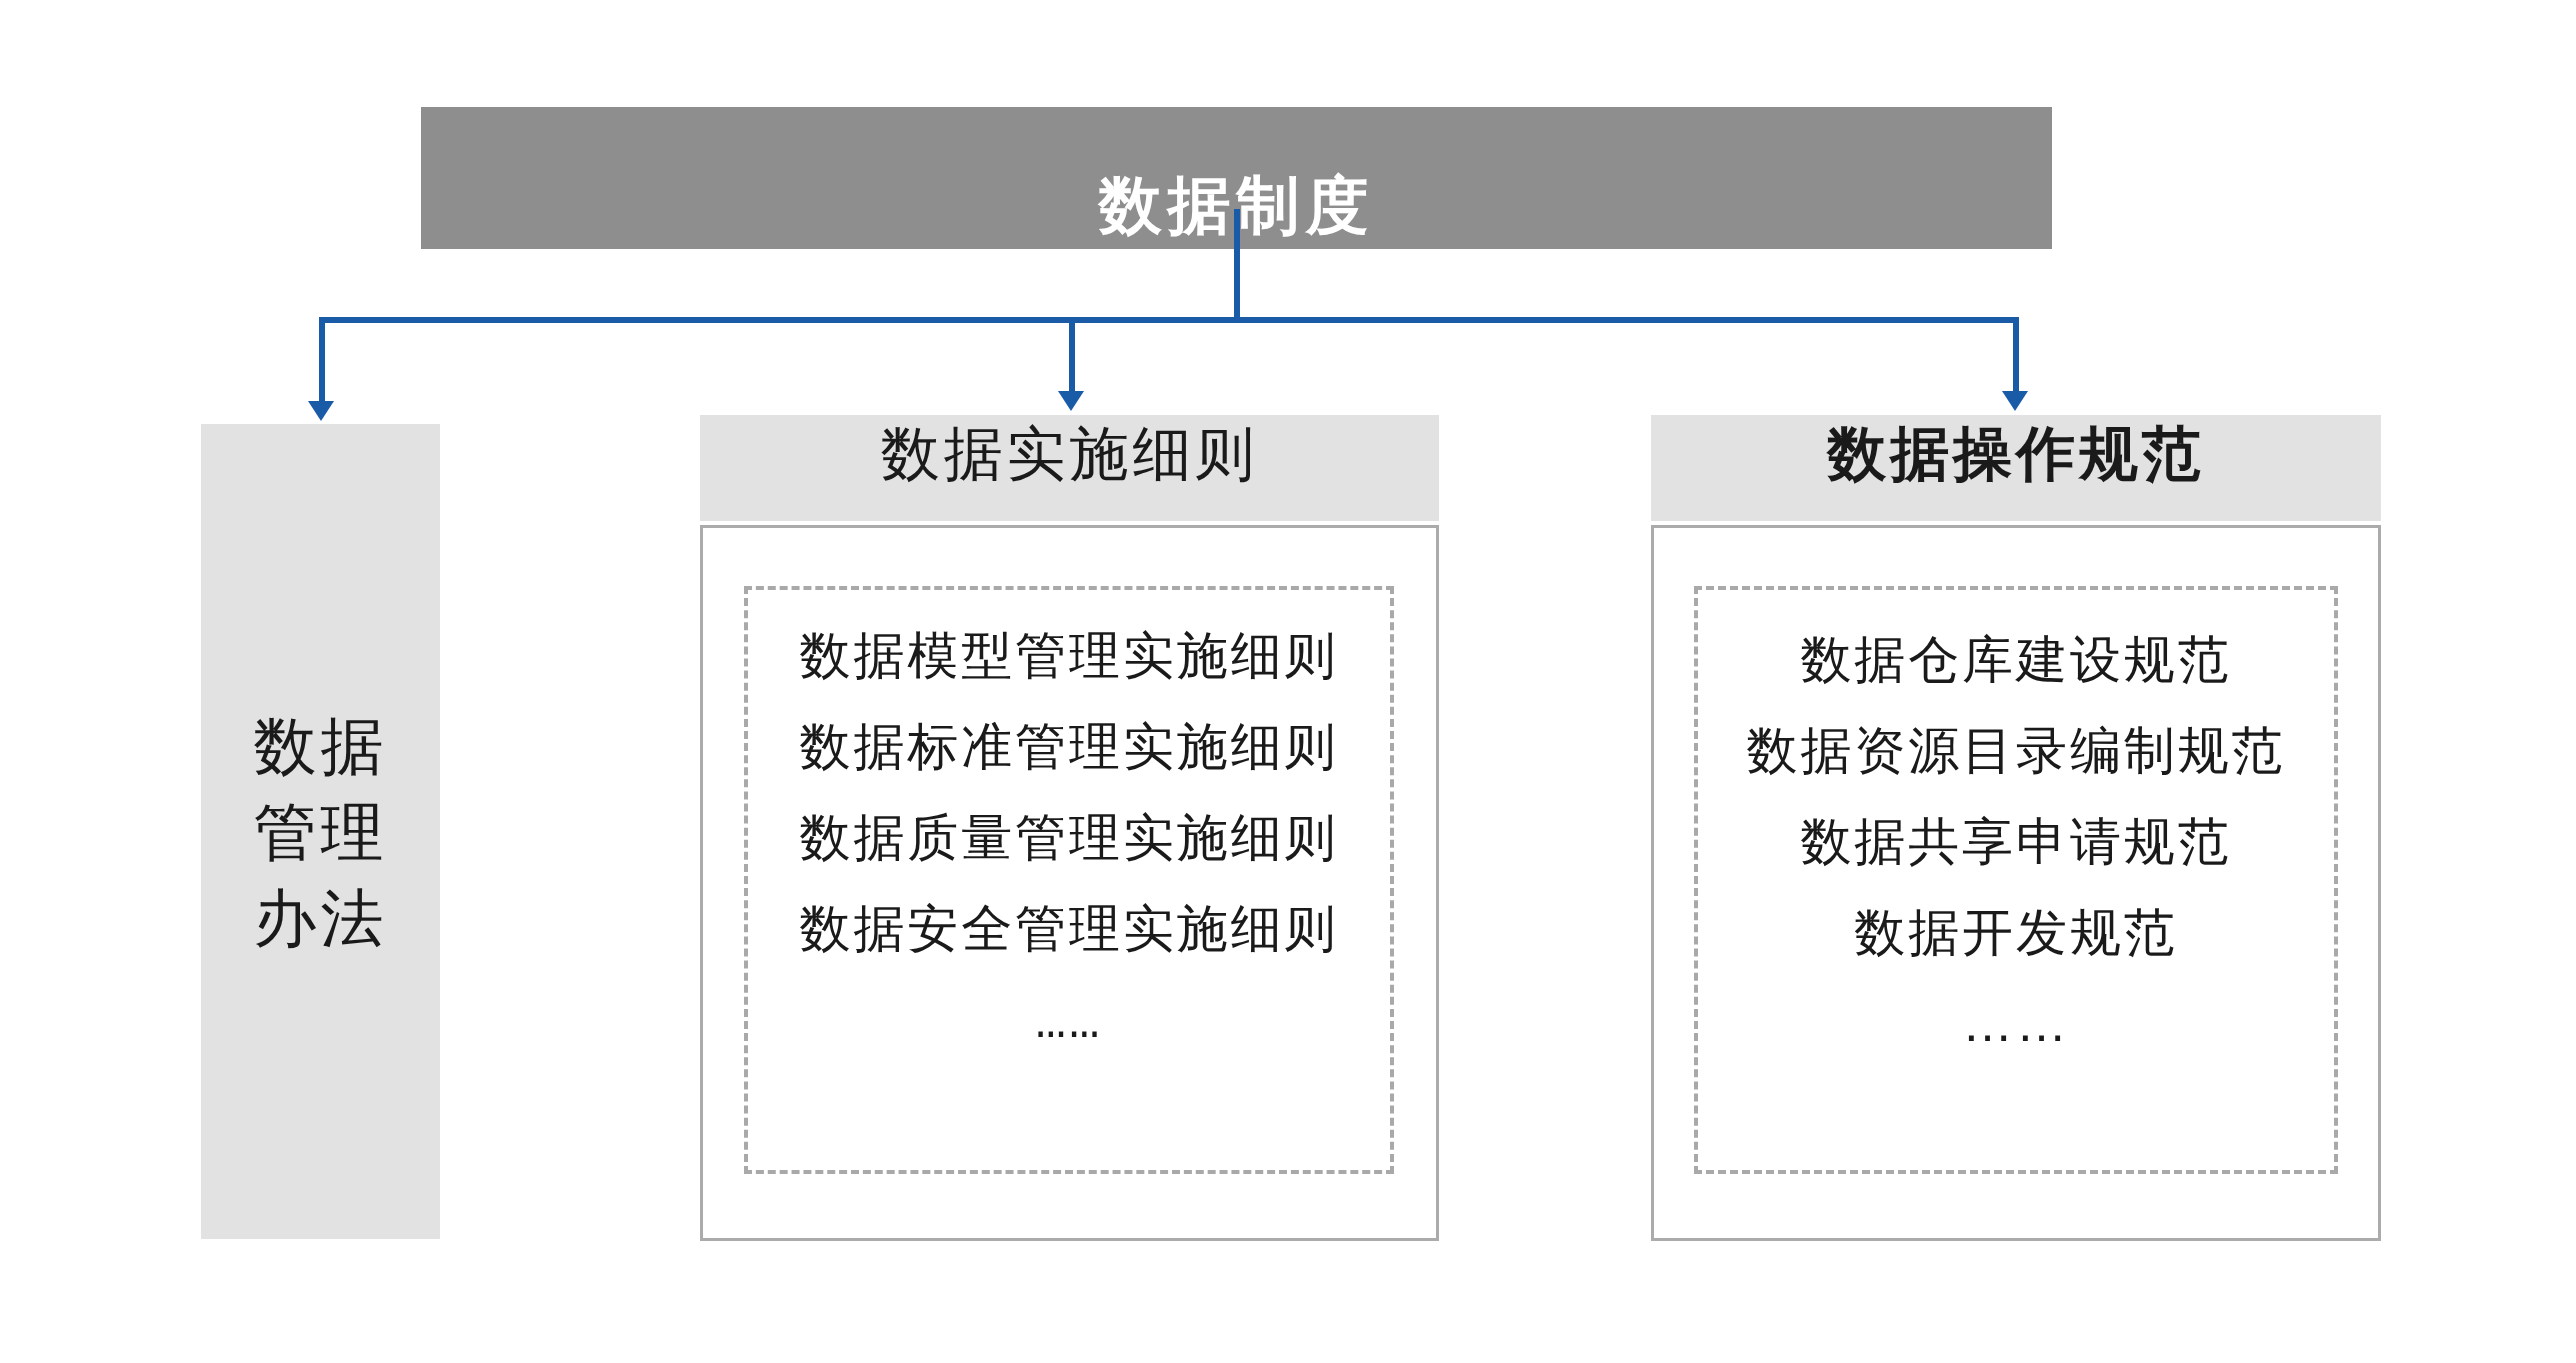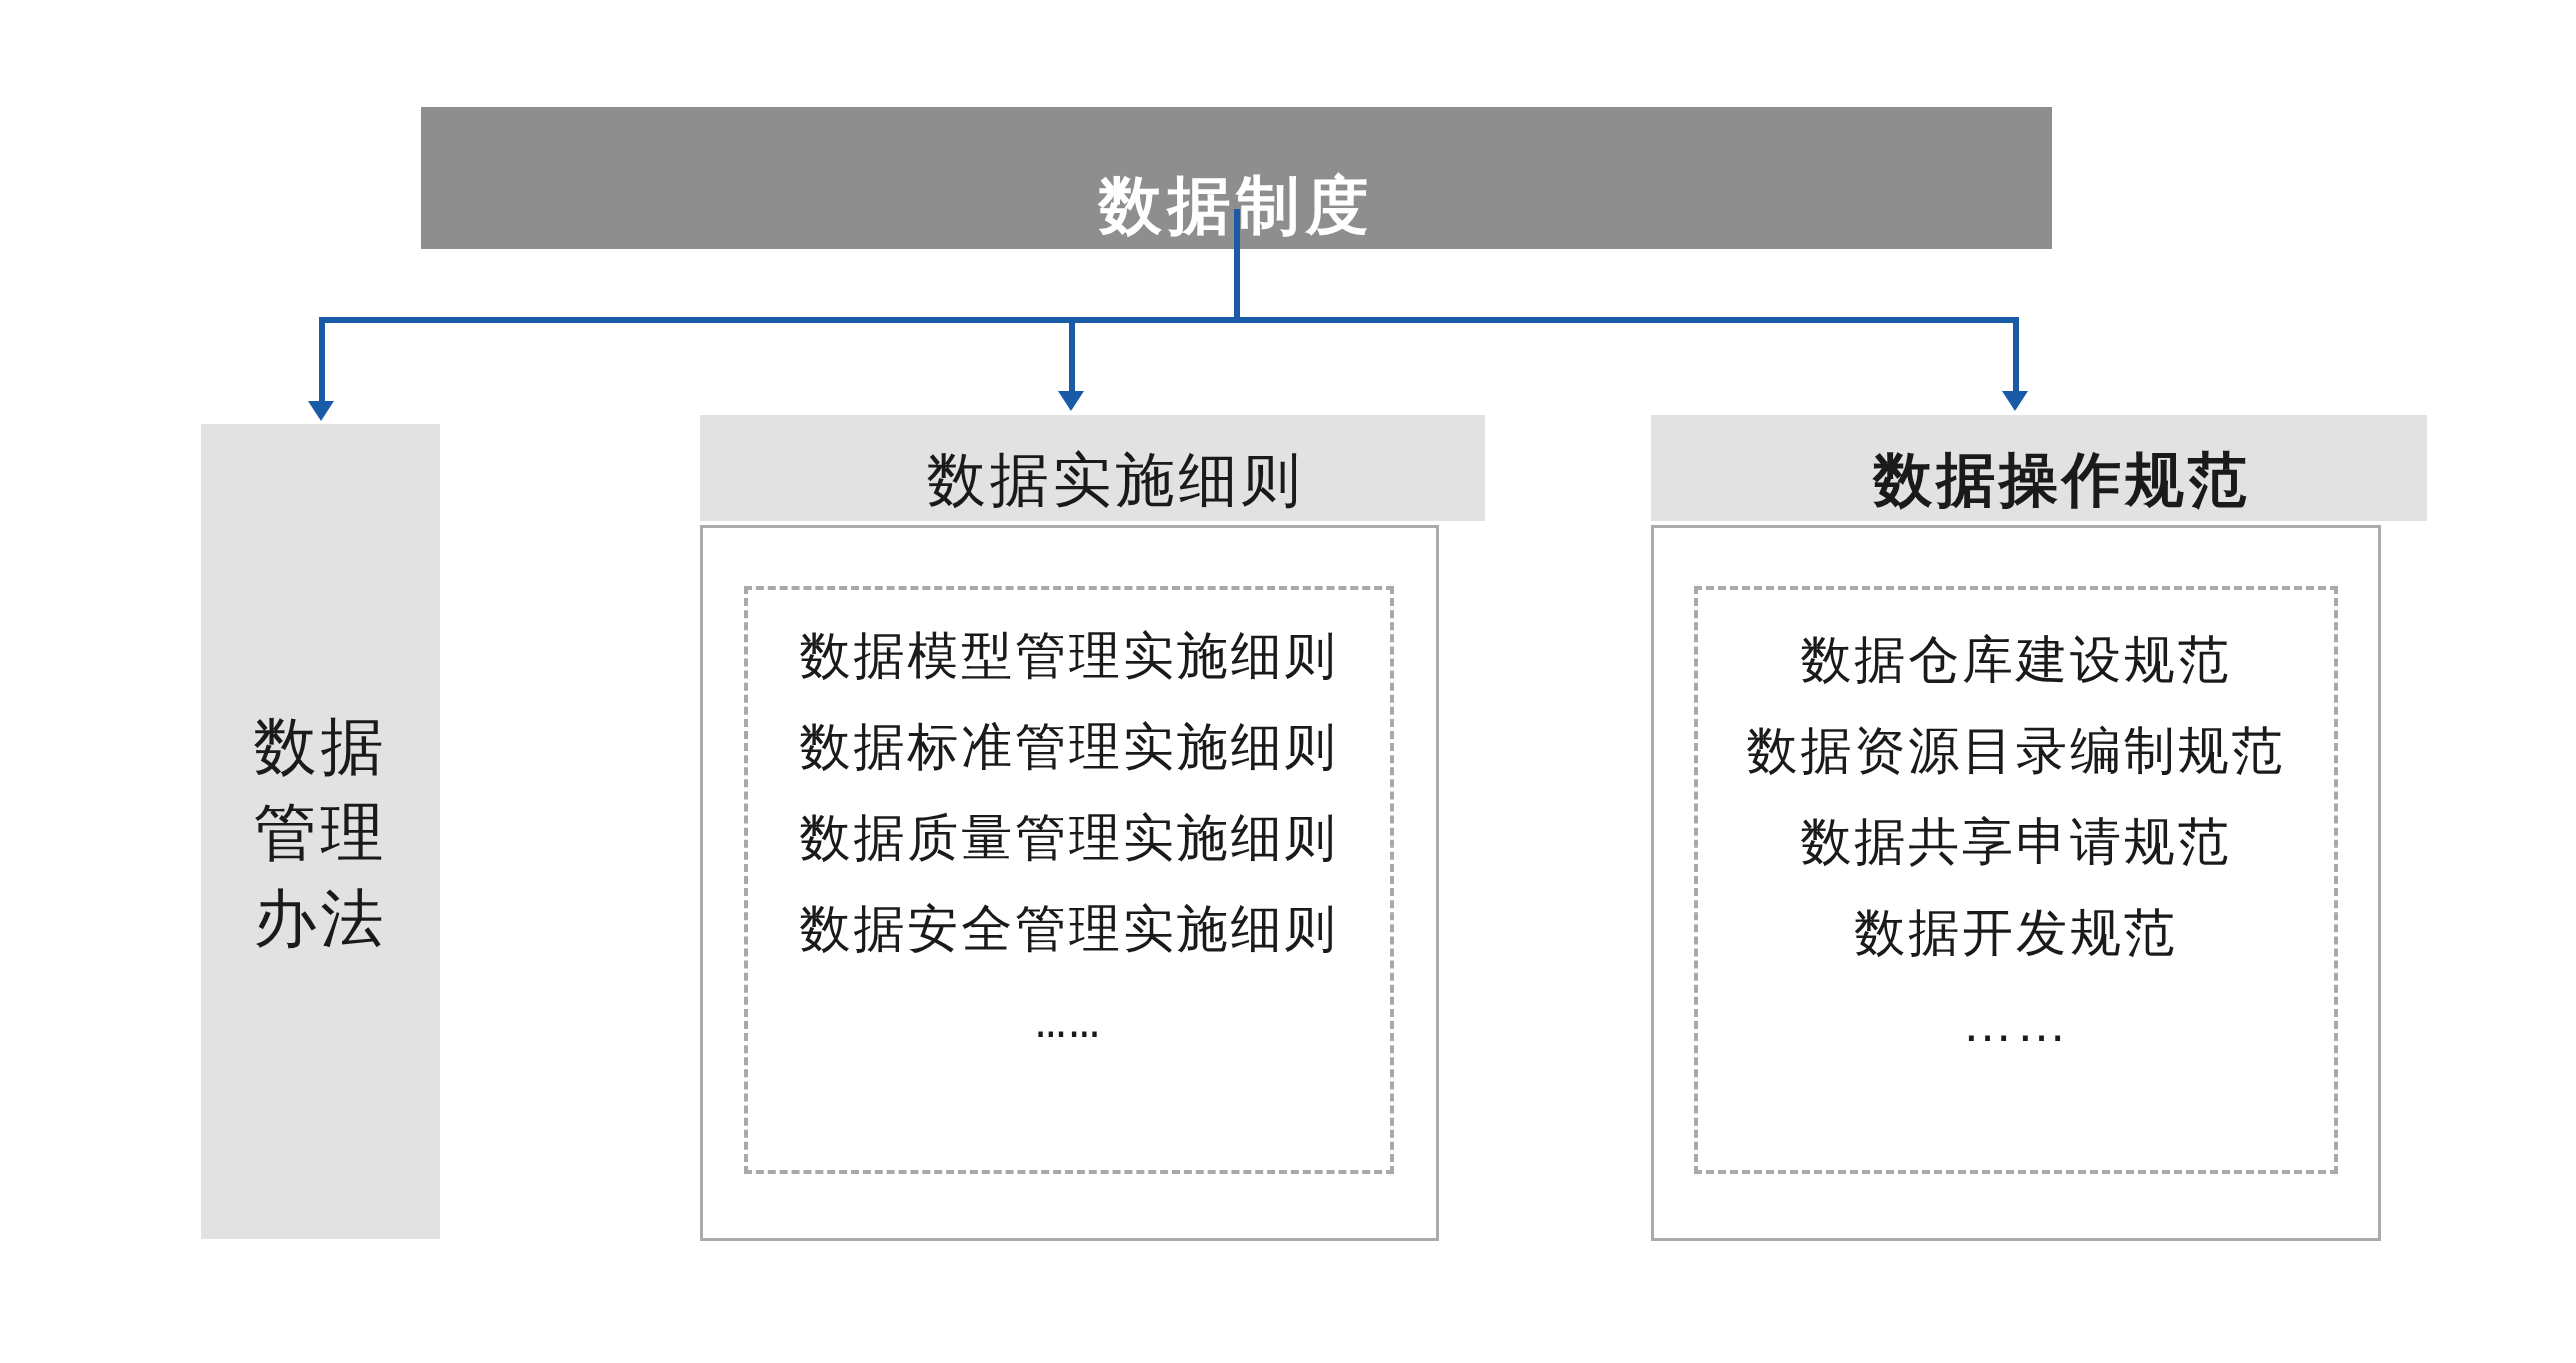--- a/index.html
+++ b/index.html
@@ -36,22 +36,22 @@
   
   .left-node{
     position:absolute;left:201px;top:424px;width:239px;height:815px;
     background:var(--node-bg);display:flex;flex-direction:column;
     align-items:center;justify-content:center;
   }
   .left-node .ln{font-size:63px;line-height:86px;letter-spacing:3.9px;}
   
   .panel-header{
     position:absolute;top:415px;height:106px;background:var(--node-bg);
-    display:flex;align-items:flex-end;justify-content:center;
-    font-size:59px;letter-spacing:3.9px;padding-left:46px;
+    display:flex;align-items:flex-start;justify-content:center;
+    font-size:59px;letter-spacing:3.9px;
   }
   .ph-mid{left:700px;width:739px;}
   .ph-right{left:1651px;width:730px;font-weight:bold;}
   .panel-body{
     position:absolute;top:525px;height:716px;background:#FFFFFF;
     border:3.9px solid var(--border-gray);box-sizing:border-box;
   }
   .pb-mid{left:700px;width:739px;}
   .pb-right{left:1651px;width:730px;}
   .dashed-group{

